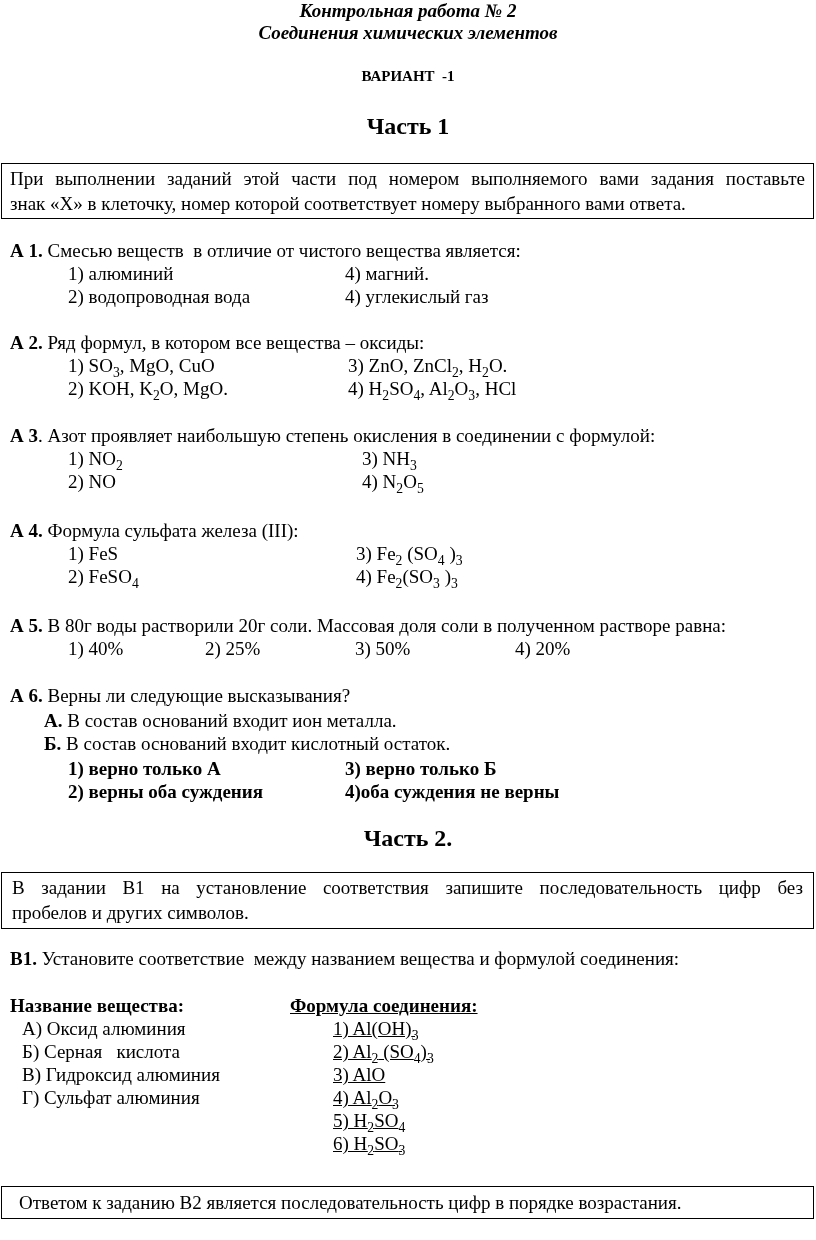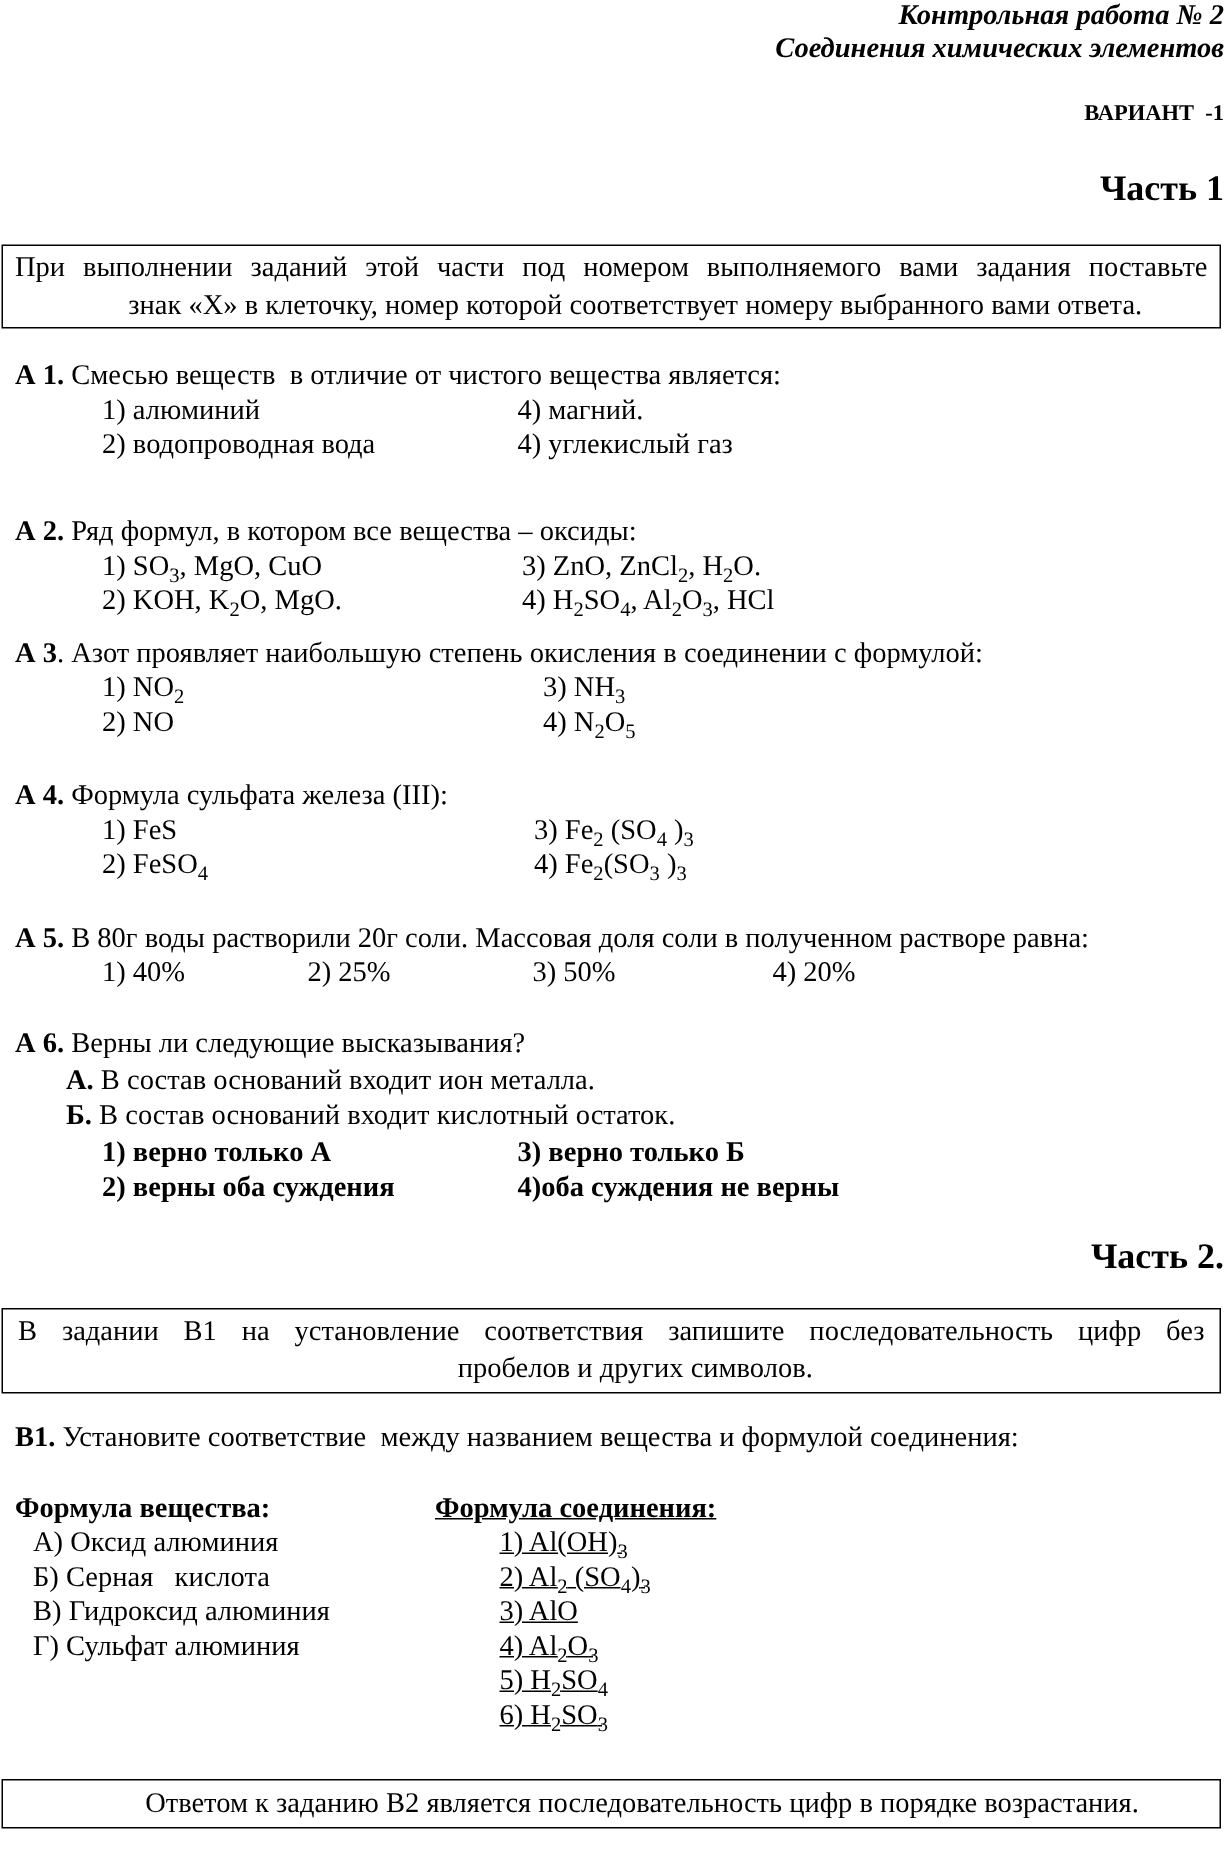--- a/index.html
+++ b/index.html
@@ -8,38 +8,38 @@
     width: 816px;
     height: 1240px;
     background: #ffffff;
     color: #000000;
     font-family: "Liberation Serif", "DejaVu Serif", serif;
     font-size: 19px;
     line-height: 23px;
     overflow: hidden;
   }
   .abs { position: absolute; }
-  .center { text-align: right; width: 100%; }
+  .center { text-align: center; width: 100%; }
   .b { font-weight: bold; }
   .bi { font-weight: bold; font-style: italic; }
   .pre { white-space: pre-wrap; }
 
   .doc-title { top: 0px; font-size: 19px; line-height: 22px; }
   .variant   { top: 64px; font-size: 15px; line-height: 24px; }
   .part-h    { font-size: 24px; line-height: 24px; }
 
   .inst-box {
     left: 1px;
     width: 813px;
     box-sizing: border-box;
     border: 1px solid #000000;
     line-height: 25px;
   }
   .inst-box .jline { display: block; text-align: justify; text-align-last: justify; }
-  .inst-box .lline { display: block; text-align: center; margin-left: 32px; }
+  .inst-box .lline { display: block; text-align: left; }
 
   .q { left: 10px; width: 796px; }
   .q-head { white-space: pre-wrap; }
   .opt-row { padding-left: 58px; white-space: pre-wrap; }
   .opt-c1 { display: inline-block; vertical-align: top; }
   .w-a1 .opt-c1 { width: 277px; }
   .w-a2 .opt-c1 { width: 280px; }
   .w-a3 .opt-c1 { width: 294px; }
   .w-a4 .opt-c1 { width: 288px; }
   .w-a6 .opt-c1 { width: 277px; }
@@ -76,21 +76,21 @@
     <span class="jline">При выполнении заданий этой части под номером выполняемого вами задания поставьте</span>
     <span class="lline">знак «Х» в клеточку, номер которой соответствует номеру выбранного вами ответа.</span>
   </div>
 
   <div class="abs q w-a1" style="top:239px;">
     <div class="q-head"><span class="b">А 1.</span><span> Смесью веществ  в отличие от чистого вещества является:</span></div>
     <div class="opt-row"><span class="opt-c1">1) алюминий</span><span>4) магний.</span></div>
     <div class="opt-row"><span class="opt-c1">2) водопроводная вода</span><span>4) углекислый газ</span></div>
   </div>
 
-  <div class="abs q w-a2" style="top:331px;margin-top:12px;">
+  <div class="abs q w-a2" style="top:331px;">
     <div class="q-head"><span class="b">А 2.</span><span> Ряд формул, в котором все вещества – оксиды:</span></div>
     <div class="opt-row"><span class="opt-c1">1) SO<sub>3</sub>, MgO, CuO</span><span>3) ZnO, ZnCl<sub>2</sub>, H<sub>2</sub>O.</span></div>
     <div class="opt-row"><span class="opt-c1">2) KOH, K<sub>2</sub>O, MgO.</span><span>4) H<sub>2</sub>SO<sub>4</sub>, Al<sub>2</sub>O<sub>3</sub>, HCl</span></div>
   </div>
 
   <div class="abs q w-a3" style="top:424px;">
     <div class="q-head"><span class="b">А 3</span><span>. Азот проявляет наибольшую степень окисления в соединении с формулой:</span></div>
     <div class="opt-row"><span class="opt-c1">1) NO<sub>2</sub></span><span>3) NH<sub>3</sub></span></div>
     <div class="opt-row"><span class="opt-c1">2) NO</span><span>4) N<sub>2</sub>O<sub>5</sub></span></div>
   </div>
@@ -123,21 +123,21 @@
   <div class="abs inst-box" style="top:872px; padding:2px 10px 3px 10px;">
     <span class="jline">В задании В1 на установление соответствия запишите последовательность цифр без</span>
     <span class="lline">пробелов и других символов.</span>
   </div>
 
   <div class="abs q" style="top:947px;">
     <span class="b">В1.</span><span class="pre"> Установите соответствие  между названием вещества и формулой соединения:</span>
   </div>
 
   <div class="abs b1col-left" style="top:994px;">
-    <div class="b">Формула вещества:</div>
+    <div class="b">Название вещества:</div>
     <div class="item">А) Оксид алюминия</div>
     <div class="item">Б) Серная   кислота</div>
     <div class="item">В) Гидроксид алюминия</div>
     <div class="item">Г) Сульфат алюминия</div>
   </div>
   <div class="abs b1col-right" style="top:994px;">
     <div class="b">Формула соединения:</div>
     <div class="item">1) Al(OH)<sub>3</sub></div>
     <div class="item">2) Al<sub>2</sub> (SO<sub>4</sub>)<sub>3</sub></div>
     <div class="item">3) AlO</div>

